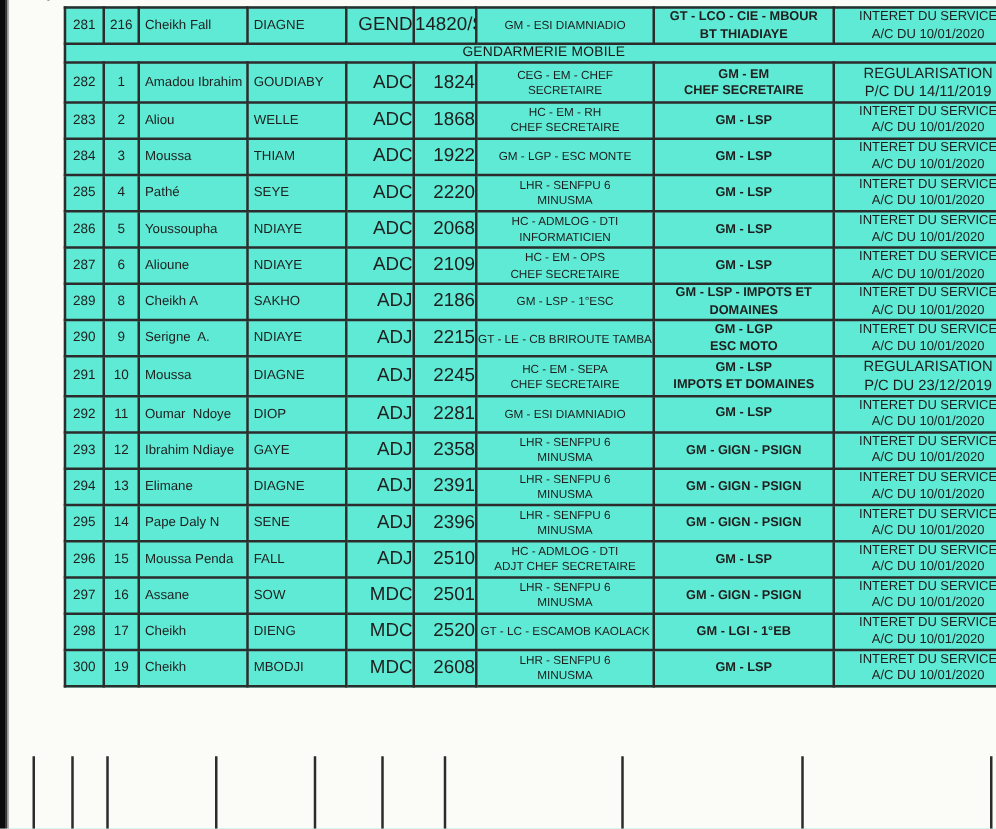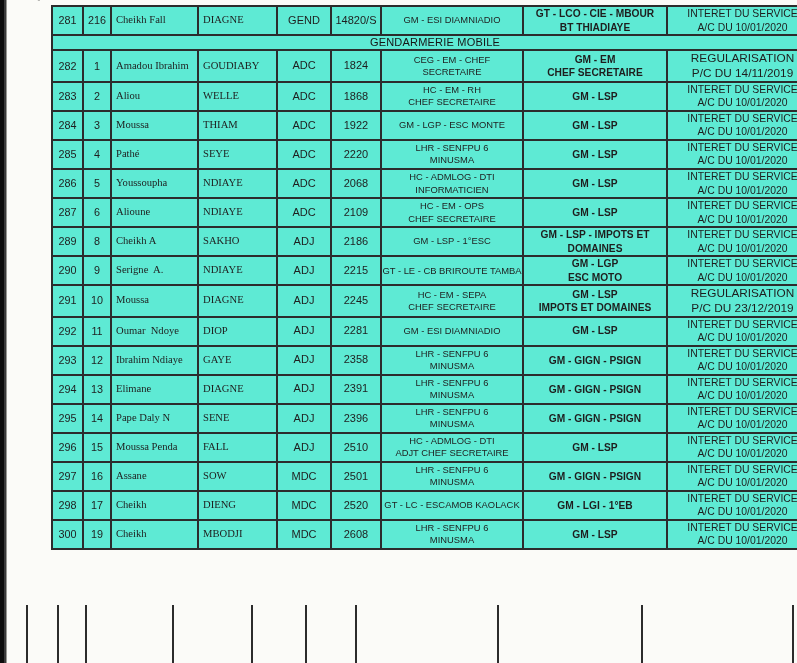--- a/index.html
+++ b/index.html
@@ -32,22 +32,22 @@
     overflow: hidden;
     white-space: pre-wrap;
     line-height: 1.22;
     color: #1e1e1e;
   }
   tr.r-single td  { height: 25px; }
   tr.r-section td { height: 13px; }
   tr.r-data td    { height: 29px; }
 
   td.c-num, td.c-ord { font-size: 10.8px; }
-  td.c-fn, td.c-ln   { text-align: left; padding-left: 4px; font-size: 10.6px; font-family: Liberation Serif, serif; }
-  td.c-gr, td.c-mat  { font-size: 11px; }
+  td.c-fn, td.c-ln   { text-align: left; padding-left: 4px; font-size: 10.6px; }
+  td.c-gr, td.c-mat  { font-size: 15px; text-align: right; }
   td.c-org           { font-size: 9.4px;  line-height: 1.3; }
   td.c-dst           { font-size: 10.2px; line-height: 1.3; font-weight: bold; }
   td.c-mot           { font-size: 10.4px; line-height: 1.3; }
   td.c-mot.mot-large { font-size: 11.8px; line-height: 1.25; }
 
   td.c-section {
     font-weight: normal; font-size: 11px; letter-spacing: .2px;
     color: #161616;
   }
   .stub {

